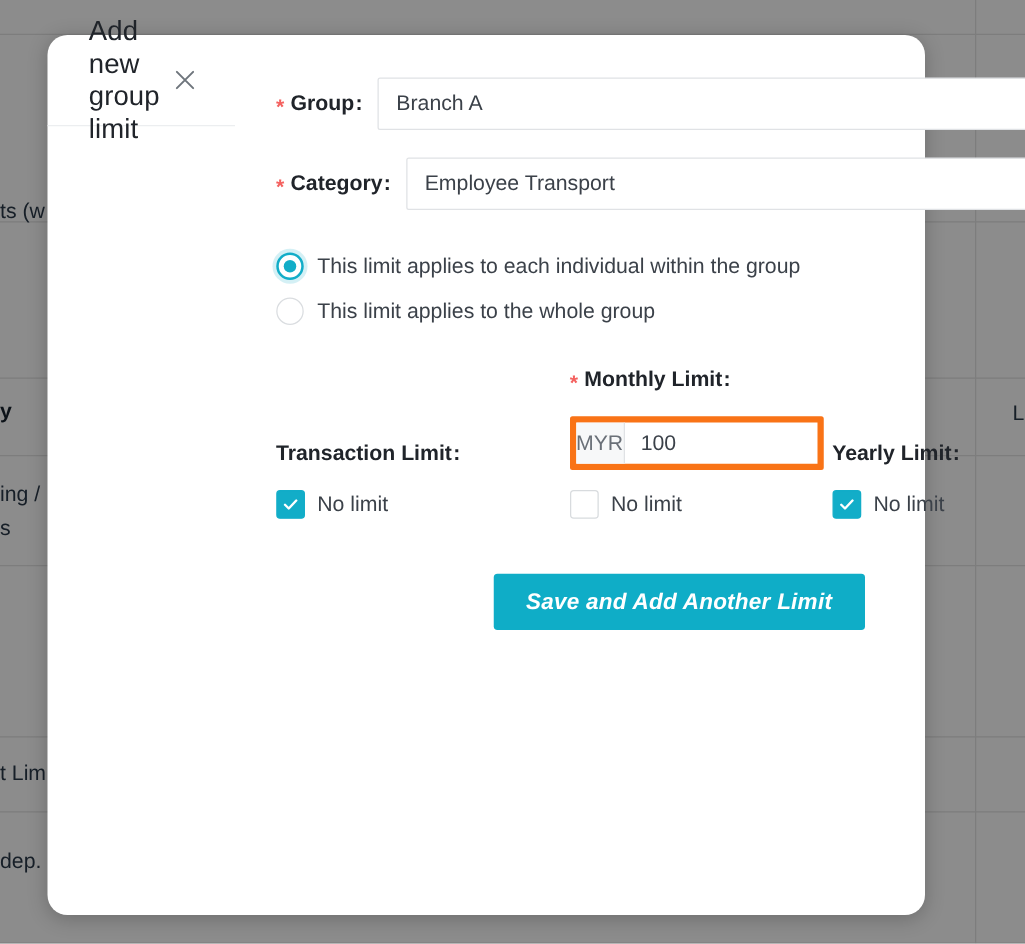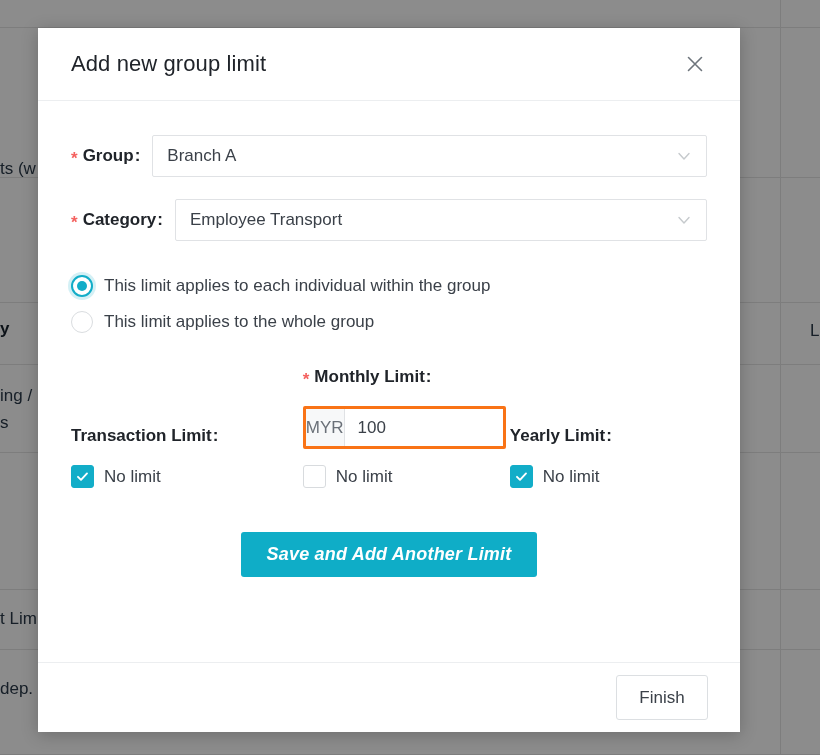--- a/index.html
+++ b/index.html
@@ -55,22 +55,22 @@
   
   #modal-dialog {
     position: absolute;
     left: 38px;
     top: 28px;
     width: 702px;
     height: 704px;
     background: #ffffff;
     box-sizing: border-box;
     display: flex;
-    flex-direction: column;
     box-shadow: 0 3px 16px rgba(0,0,0,0.22);
+    border-radius: 16px;
   }
 
   
   #modal-header {
     height: 73px;
     flex: 0 0 73px;
     border-bottom: 1px solid #eceef0;
     display: flex;
     align-items: center;
     padding: 0 30px 0 33px;
@@ -236,21 +236,21 @@
   .check-box svg { display: none; }
   .check-row.checked .check-box svg { display: block; }
   .check-label {
     font-size: 17px;
     color: #3b4149;
   }
 
   .money-input {
     display: flex;
     height: 43px;
-    border: 3px solid #f97316;
+    border: 5px solid #f97316;
     border-radius: 2px;
     overflow: hidden;
     width: 203px;
     box-sizing: border-box;
     background: #fff;
   }
   .money-prefix {
     width: 70px;
     background: #f7f8f9;
     border-right: 1px solid #e0e2e5;

